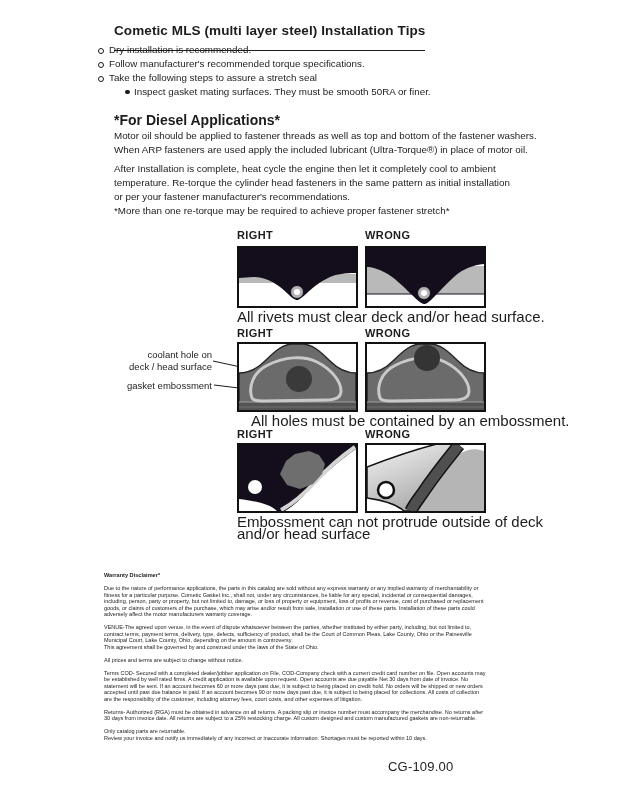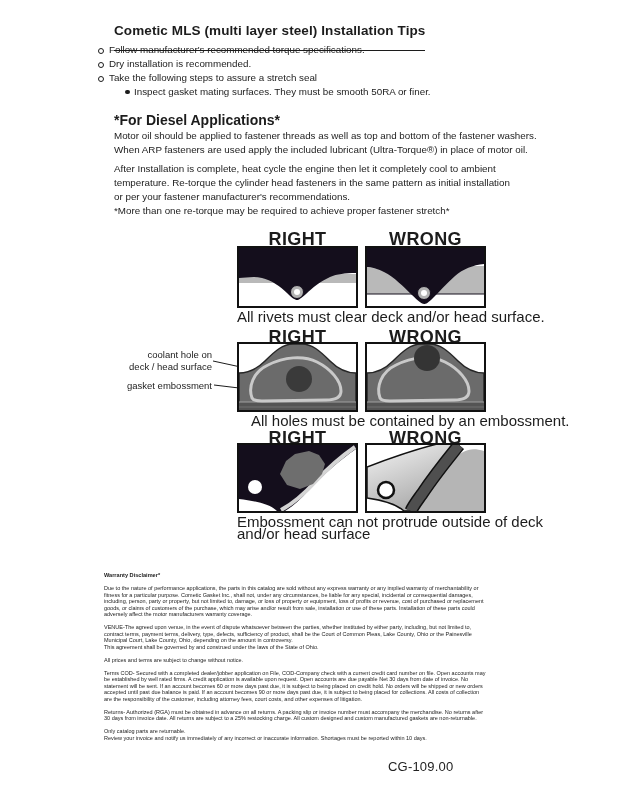--- a/index.html
+++ b/index.html
@@ -10,21 +10,21 @@
   .title{font-size:13.5px;font-weight:bold;display:inline-block;
          border-bottom:1.6px solid #1c1c1c;padding-bottom:12px;letter-spacing:.1px;}
   .body-txt{font-size:9.8px;line-height:14px;}
   .bullet-row{display:flex;align-items:flex-start;}
   .marker{flex:0 0 11px;padding-top:4.5px;}
   .marker .ring{display:block;width:4px;height:4px;border:1px solid #1c1c1c;border-radius:50%;}
   .marker .dot{display:block;width:4.5px;height:4.5px;background:#1c1c1c;border-radius:50%;}
   .sub{margin-left:27px;}
   .sub .marker{flex:0 0 9px;}
   .h2{font-size:14px;font-weight:bold;}
-  .rw-hdr{width:121px;text-align:center;font-size:18px;font-weight:bold;letter-spacing:.4px;}
+  .rw-hdr{width:121px;text-align:left;font-size:11px;font-weight:bold;letter-spacing:.4px;}
   .caption{font-size:15px;line-height:12px;}
   .lbl{font-size:9.5px;line-height:11.5px;text-align:right;width:100px;}
   .warranty{width:512px;font-size:5.5px;line-height:6.5px;}
   .warranty .w-head{font-size:5.6px;font-weight:bold;margin:0 0 6.5px 0;}
   .warranty p{margin:0 0 6.5px 0;}
   .footer{font-size:13px;letter-spacing:.2px;color:#222;}
   svg{display:block;}
 </style>
 </head>
 <body>
@@ -33,27 +33,27 @@
 
   <div class="abs" style="left:114px;top:21px;">
     <span class="title">Cometic MLS (multi layer steel) Installation Tips</span>
   </div>
 
   <div class="abs body-txt" style="left:98px;top:43px;">
     <div class="bullet-row">
       <span class="marker">
           <span class="ring"></span>
         </span>
+      <span>Dry installation is recommended.</span>
+    </div>
+    <div class="bullet-row">
+      <span class="marker">
+          <span class="ring"></span>
+        </span>
       <span>Follow manufacturer's recommended torque specifications.</span>
-    </div>
-    <div class="bullet-row">
-      <span class="marker">
-          <span class="ring"></span>
-        </span>
-      <span>Dry installation is recommended.</span>
     </div>
     <div class="bullet-row">
       <span class="marker">
           <span class="ring"></span>
         </span>
       <span>Take the following steps to assure a stretch seal</span>
     </div>
     <div class="bullet-row sub">
       <span class="marker">
           <span class="dot"></span>

